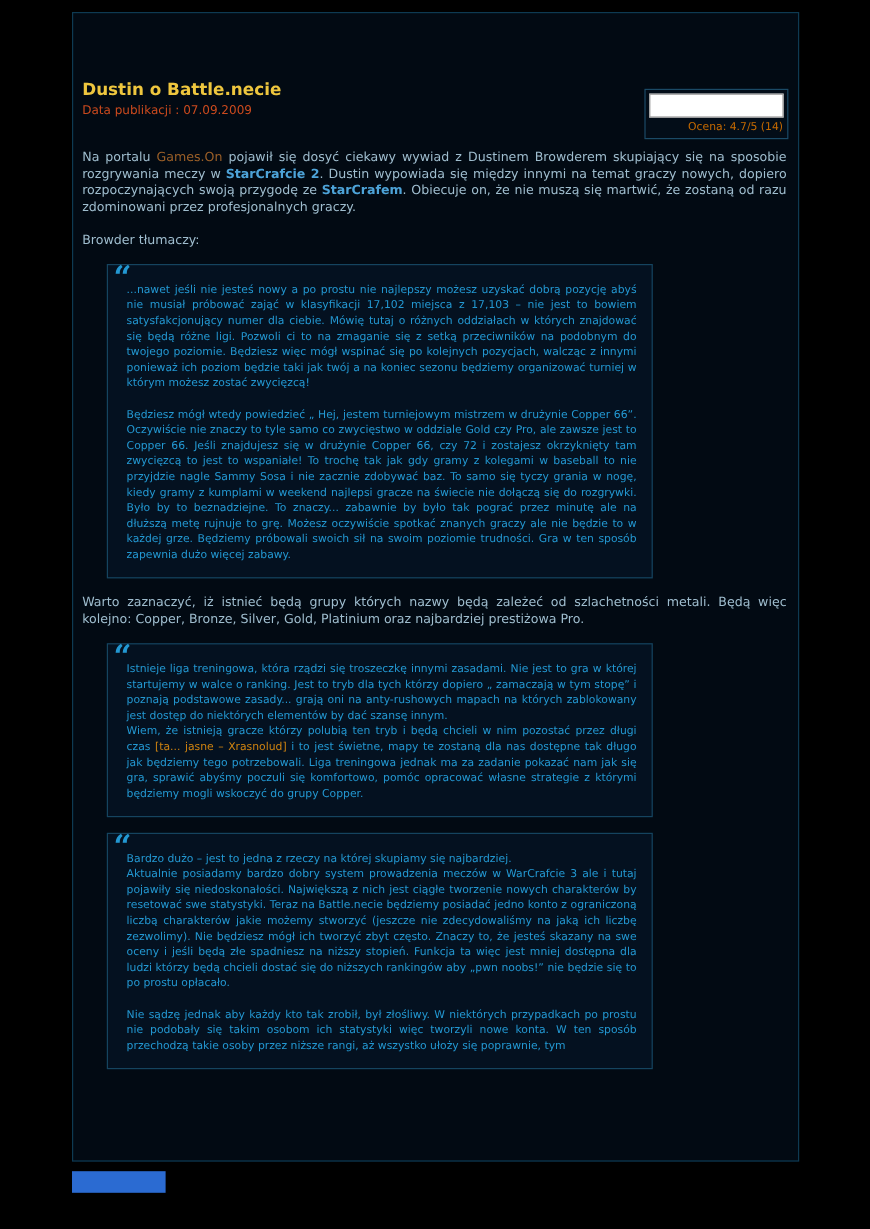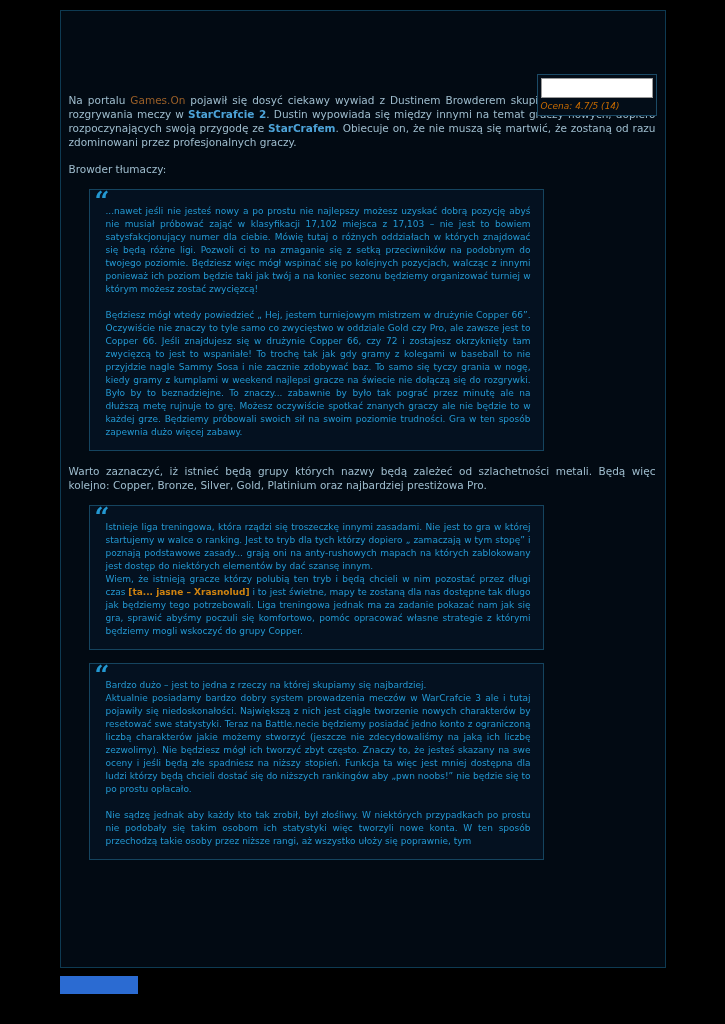--- a/index.html
+++ b/index.html
@@ -15,21 +15,21 @@
   }
 
   .title { color:var(--title, #eec63e); font-size:14px; font-weight:bold; }
   .date  { color:var(--date, #cb4a1e); font-size:10px; margin-top:4px; }
 
   .rating {
     position:absolute; top:63px; right:8px; width:120px;
     border:1px solid #1b4a66; background:#030d18; padding:3px;
   }
   .rating .banner { height:20px; background:#ffffff; border:1px solid #9a9a9a; }
-  .rating .label  { font-size:9px; color:var(--rating-label, #c66a00); text-align:left; padding:3px 0 1px;font-style:italic; }
+  .rating .label  { font-size:9px; color:var(--rating-label, #c66a00); text-align:right; padding:3px 0 1px; }
 
   .body-text {
     margin-top:26px;
     font-size:10.5px; line-height:14px;
     color:var(--body-text, #9fbdce);
     text-align:justify;
   }
   .para.mt { margin-top:13px; }
   .b { font-weight:normal; }
 
@@ -47,30 +47,34 @@
     color:var(--quote-text, #2398d2);
     text-align:justify;
   }
   .qmark {
     position:absolute; top:1px; left:5px;
     font-family:"DejaVu Serif", serif; font-weight:bold;
     font-size:26px; line-height:20px;
     color:var(--quote-text, #1e90d2);
   }
   .qp.gap { margin-top:13px; }
-  .quote .hl { color:var(--highlight-orange, #cf8310); font-weight:bold;margin-top:28px; }
+  .quote .hl { color:var(--highlight-orange, #cf8310); font-weight:normal;margin-top:28px; }
 
   .footer-wrap { width:606px; margin:8px auto 0; }
   .footer-btn  { width:78px; height:18px; background:var(--footer-blue, #2b6bd2); }
 </style>
 </head>
 <body>
 
 <div class="page">
 
+  <div>
+    <h1 class="title">Dustin o Battle.necie</h1>
+    <div class="date">Data publikacji : 07.09.2009</div>
+  </div>
 
   <div class="rating">
     <div class="banner"></div>
     <div class="label">Ocena: 4.7/5 (14)</div>
   </div>
 
   <div class="body-text">
 
     <p class="para"><span>Na portalu </span><a class="link-orange">Games.On</a><span> pojawił  się dosyć ciekawy wywiad z </span><span class="b">Dustinem Browderem</span><span> skupiający się na sposobie rozgrywania meczy w </span><a class="link-blue">StarCrafcie 2</a><span>. </span><span class="b">Dustin</span><span> wypowiada się między innymi na temat graczy nowych, dopiero rozpoczynających swoją przygodę ze </span><a class="link-blue">StarCrafem</a><span>. Obiecuje on, że nie muszą się martwić, że zostaną od razu zdominowani przez profesjonalnych graczy.</span></p>
 

